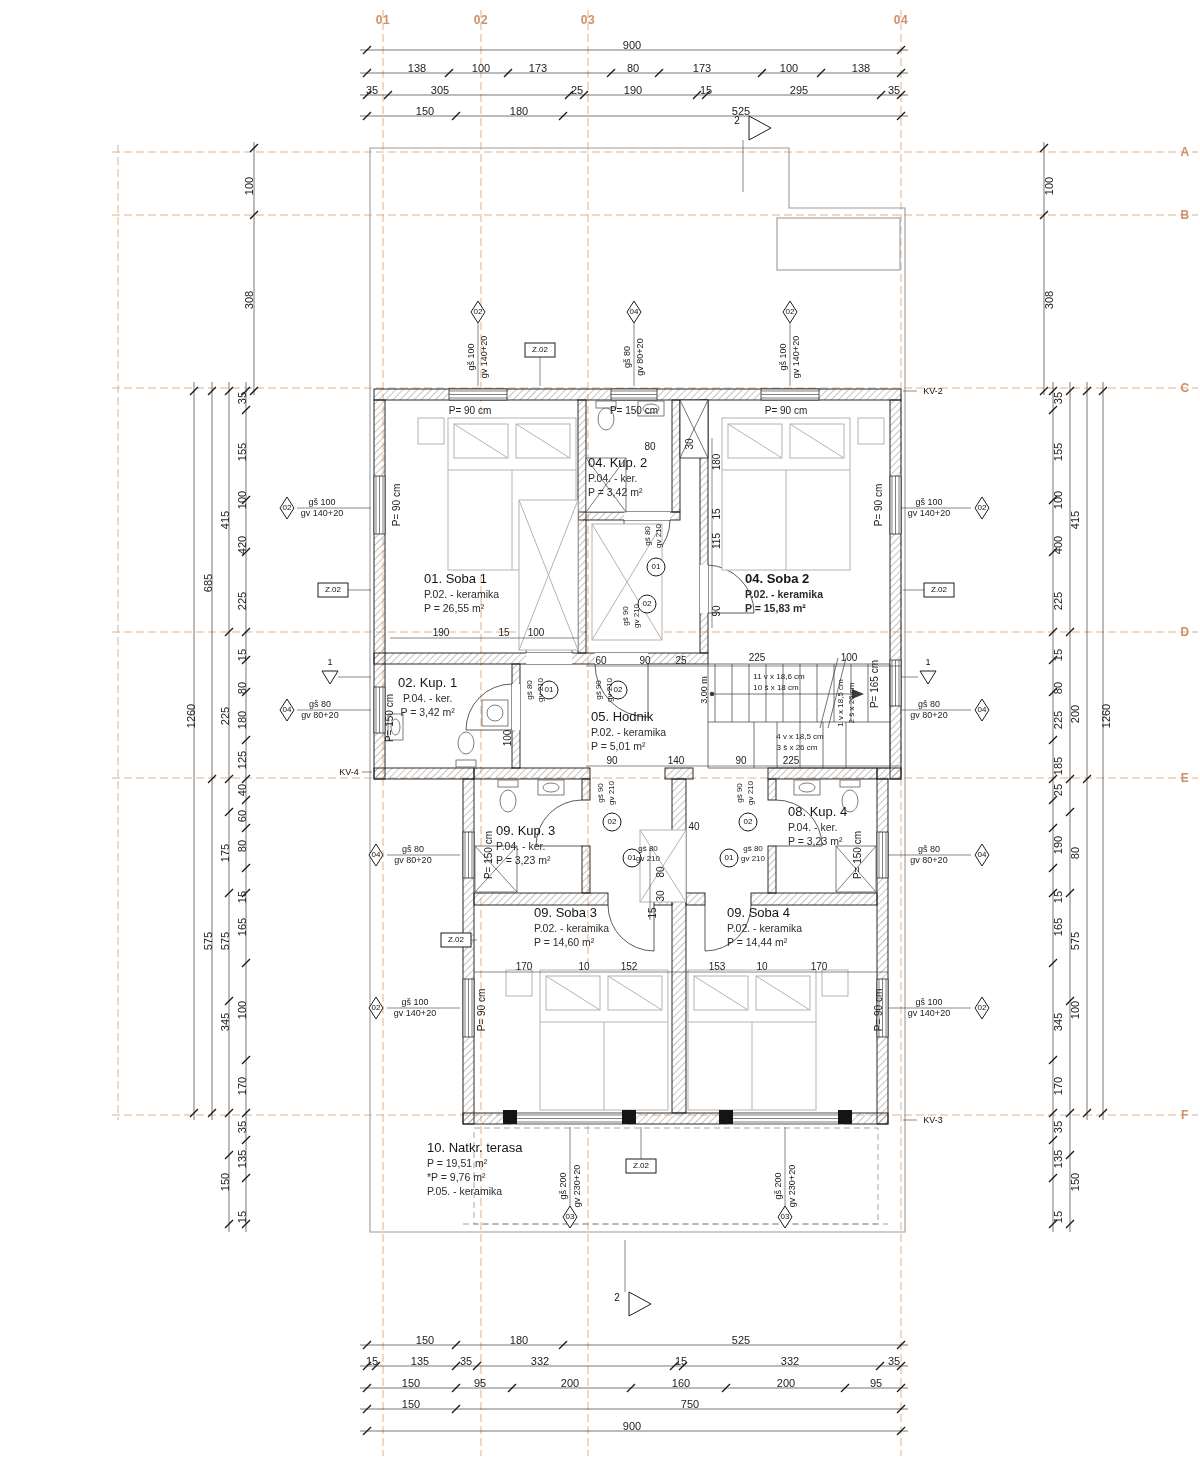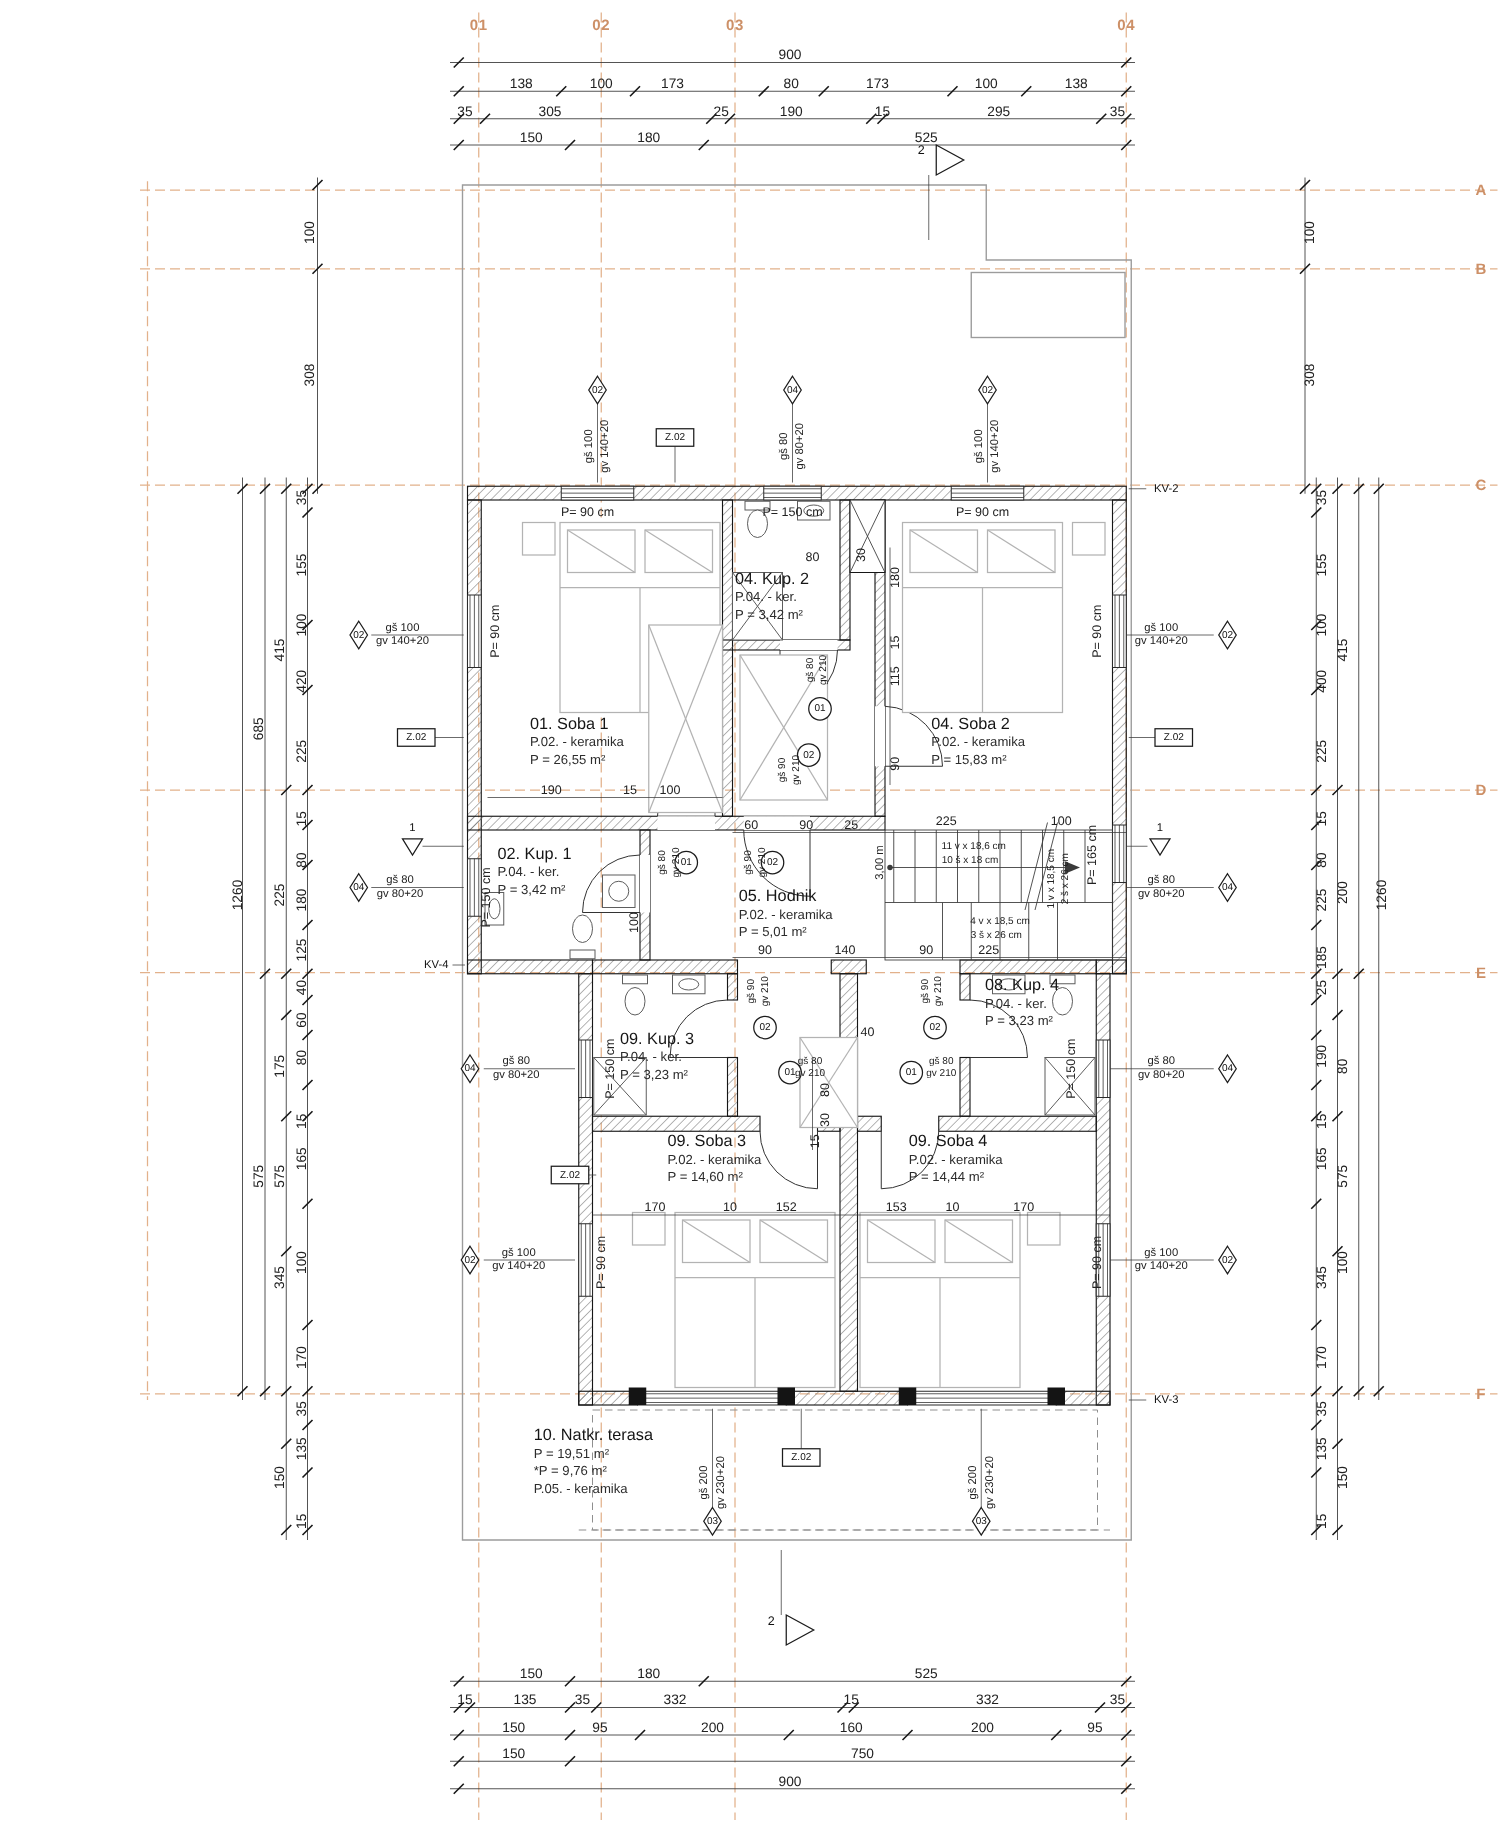--- a/index.html
+++ b/index.html
@@ -671,41 +671,41 @@
     <div class="room" style="left: 424px; top: 571px;">
       <div class="room-title">01. Soba 1</div>
       <div class="room-line">P.02. - keramika</div>
       <div class="room-line">P = 26,55 m²</div>
     </div>
     <div class="room" style="left: 588px; top: 455px;">
       <div class="room-title">04. Kup. 2</div>
       <div class="room-line">P.04. - ker.</div>
       <div class="room-line">P = 3,42 m²</div>
     </div>
-    <div class="room" style="left: 745px; top: 571px;">
+    <div class="room" style="left: 745px; top: 571px; font-weight: bold;">
       <div class="room-title">04. Soba 2</div>
       <div class="room-line">P.02. - keramika</div>
       <div class="room-line">P = 15,83 m²</div>
     </div>
-    <div class="room" style="left: 398px; top: 675px;">
+    <div class="room" style="left: 398px; top: 675px; text-align: center;">
       <div class="room-title">02. Kup. 1</div>
       <div class="room-line">P.04. - ker.</div>
       <div class="room-line">P = 3,42 m²</div>
     </div>
     <div class="room" style="left: 591px; top: 709px;">
       <div class="room-title">05. Hodnik</div>
       <div class="room-line">P.02. - keramika</div>
       <div class="room-line">P = 5,01 m²</div>
     </div>
     <div class="room" style="left: 496px; top: 823px;">
       <div class="room-title">09. Kup. 3</div>
       <div class="room-line">P.04. - ker.</div>
       <div class="room-line">P = 3,23 m²</div>
     </div>
-    <div class="room" style="left: 788px; top: 780px;">
+    <div class="room" style="left: 788px; top: 804px;">
       <div class="room-title">08. Kup. 4</div>
       <div class="room-line">P.04. - ker.</div>
       <div class="room-line">P = 3,23 m²</div>
     </div>
     <div class="room" style="left: 534px; top: 905px;">
       <div class="room-title">09. Soba 3</div>
       <div class="room-line">P.02. - keramika</div>
       <div class="room-line">P = 14,60 m²</div>
     </div>
     <div class="room" style="left: 727px; top: 905px;">

